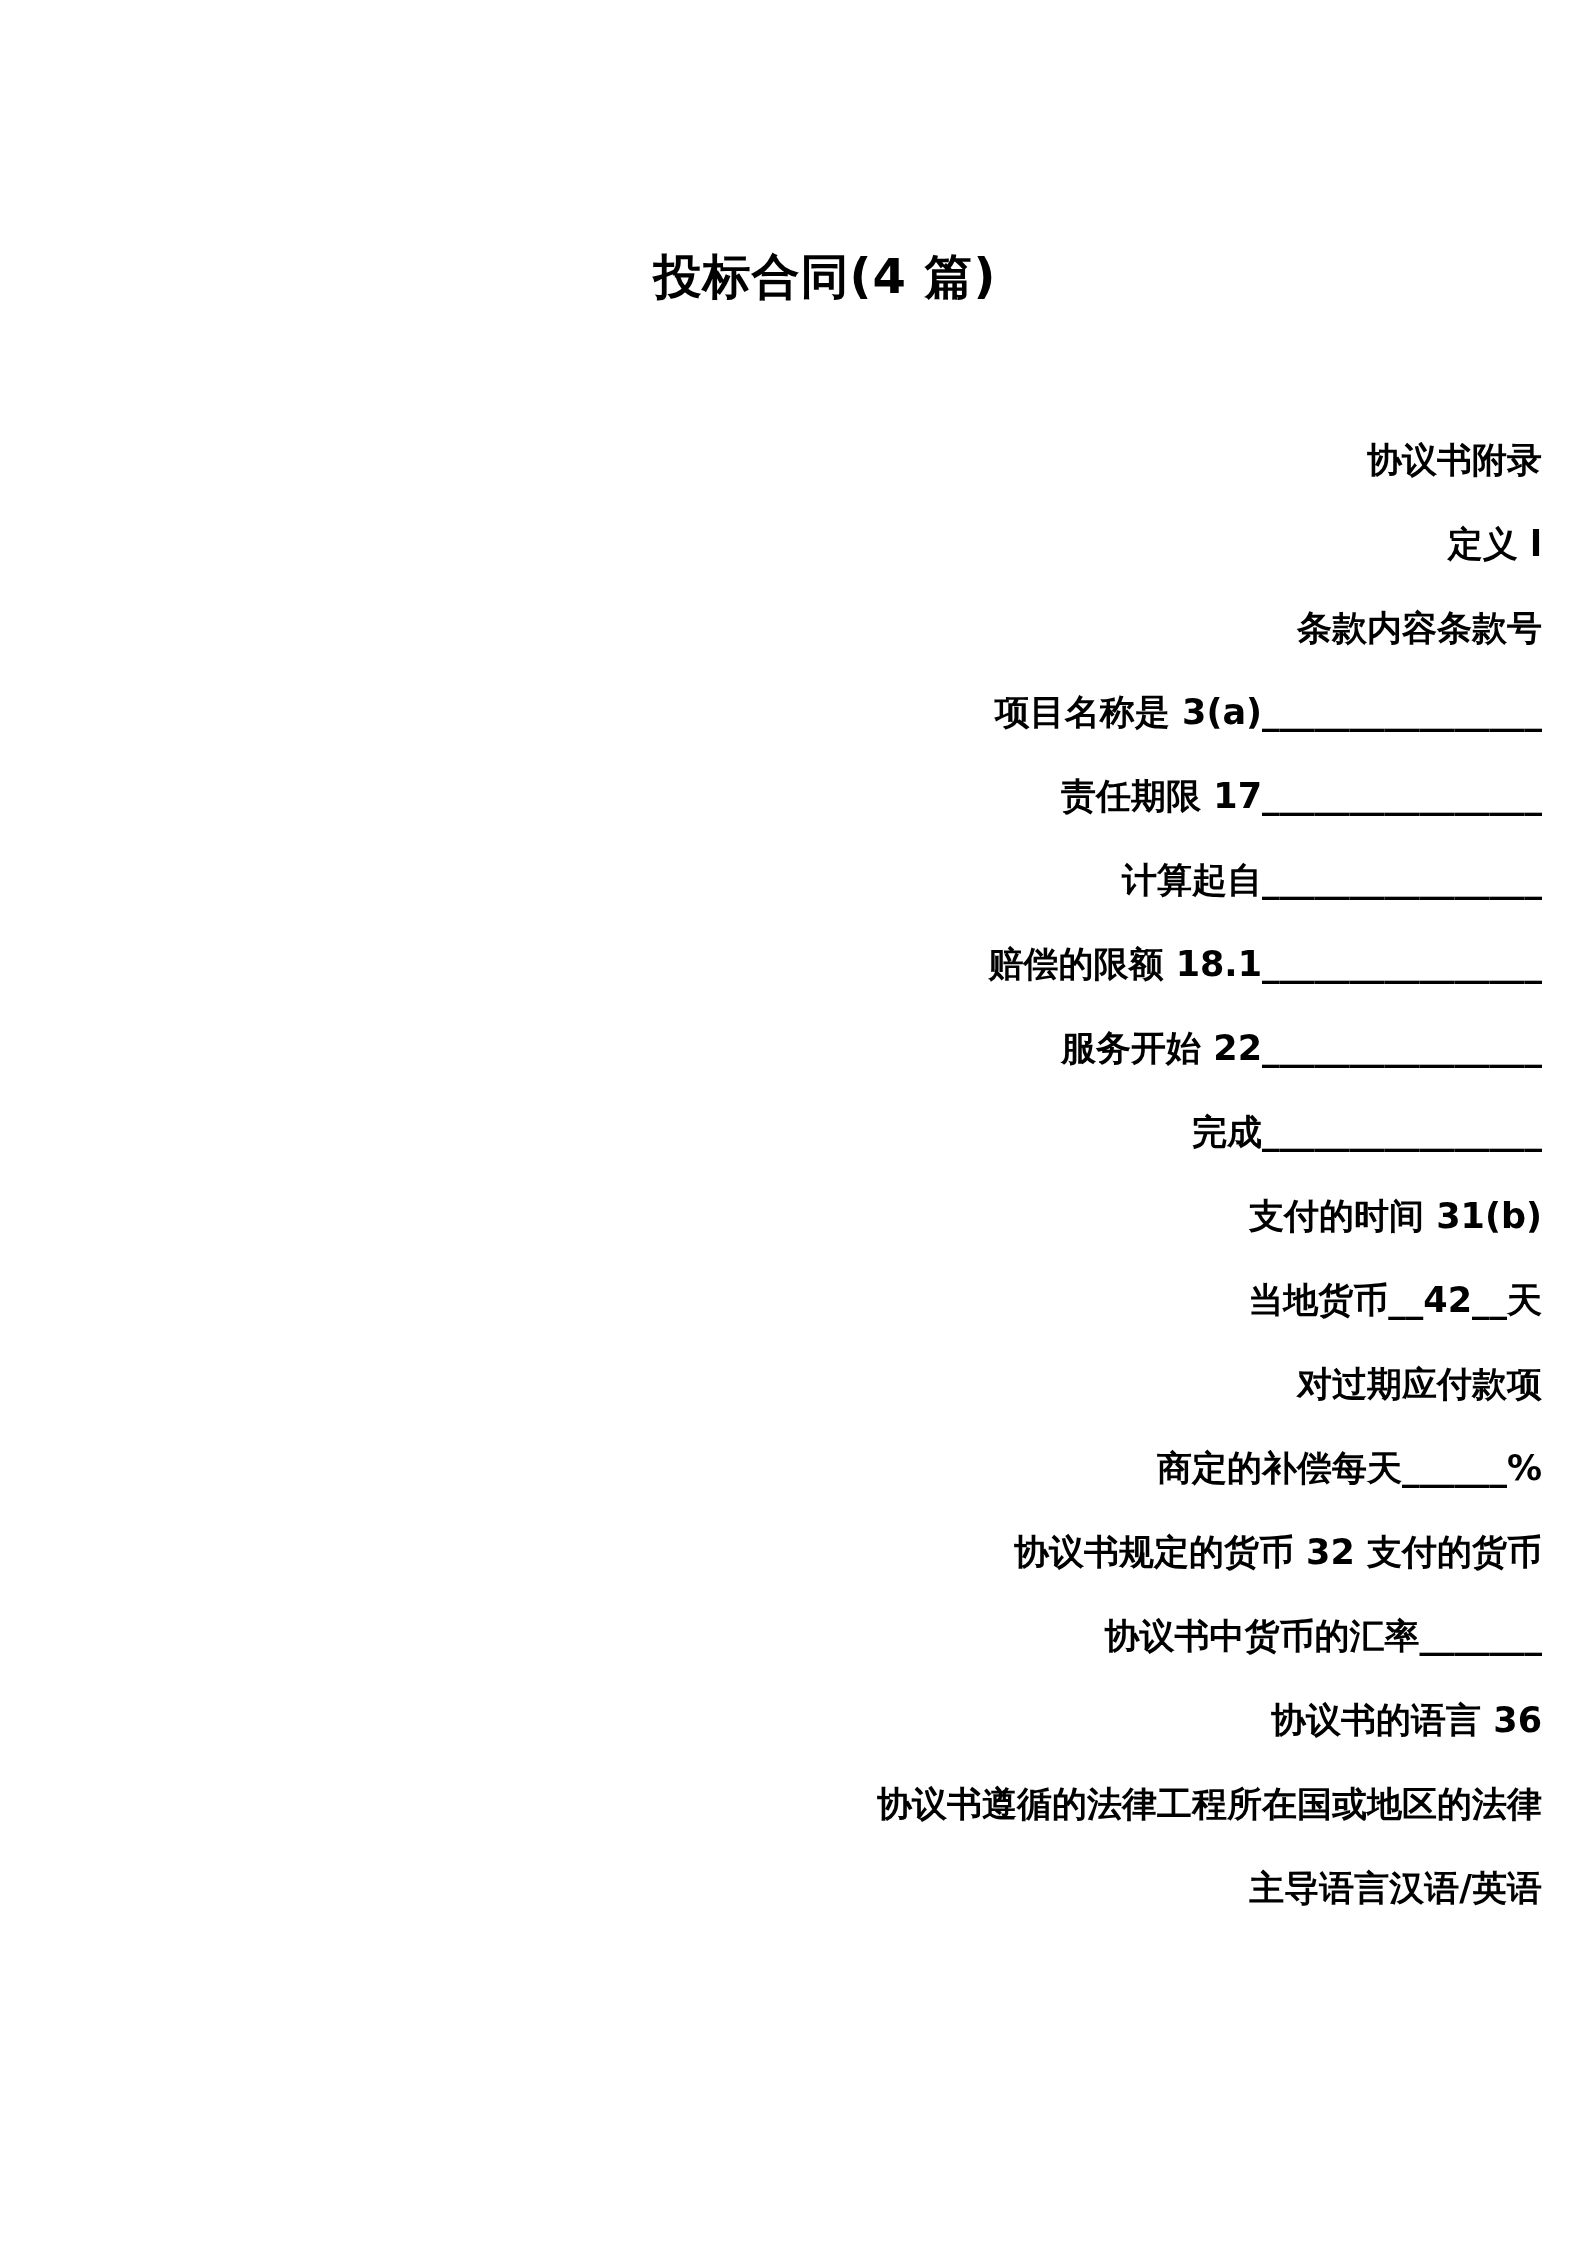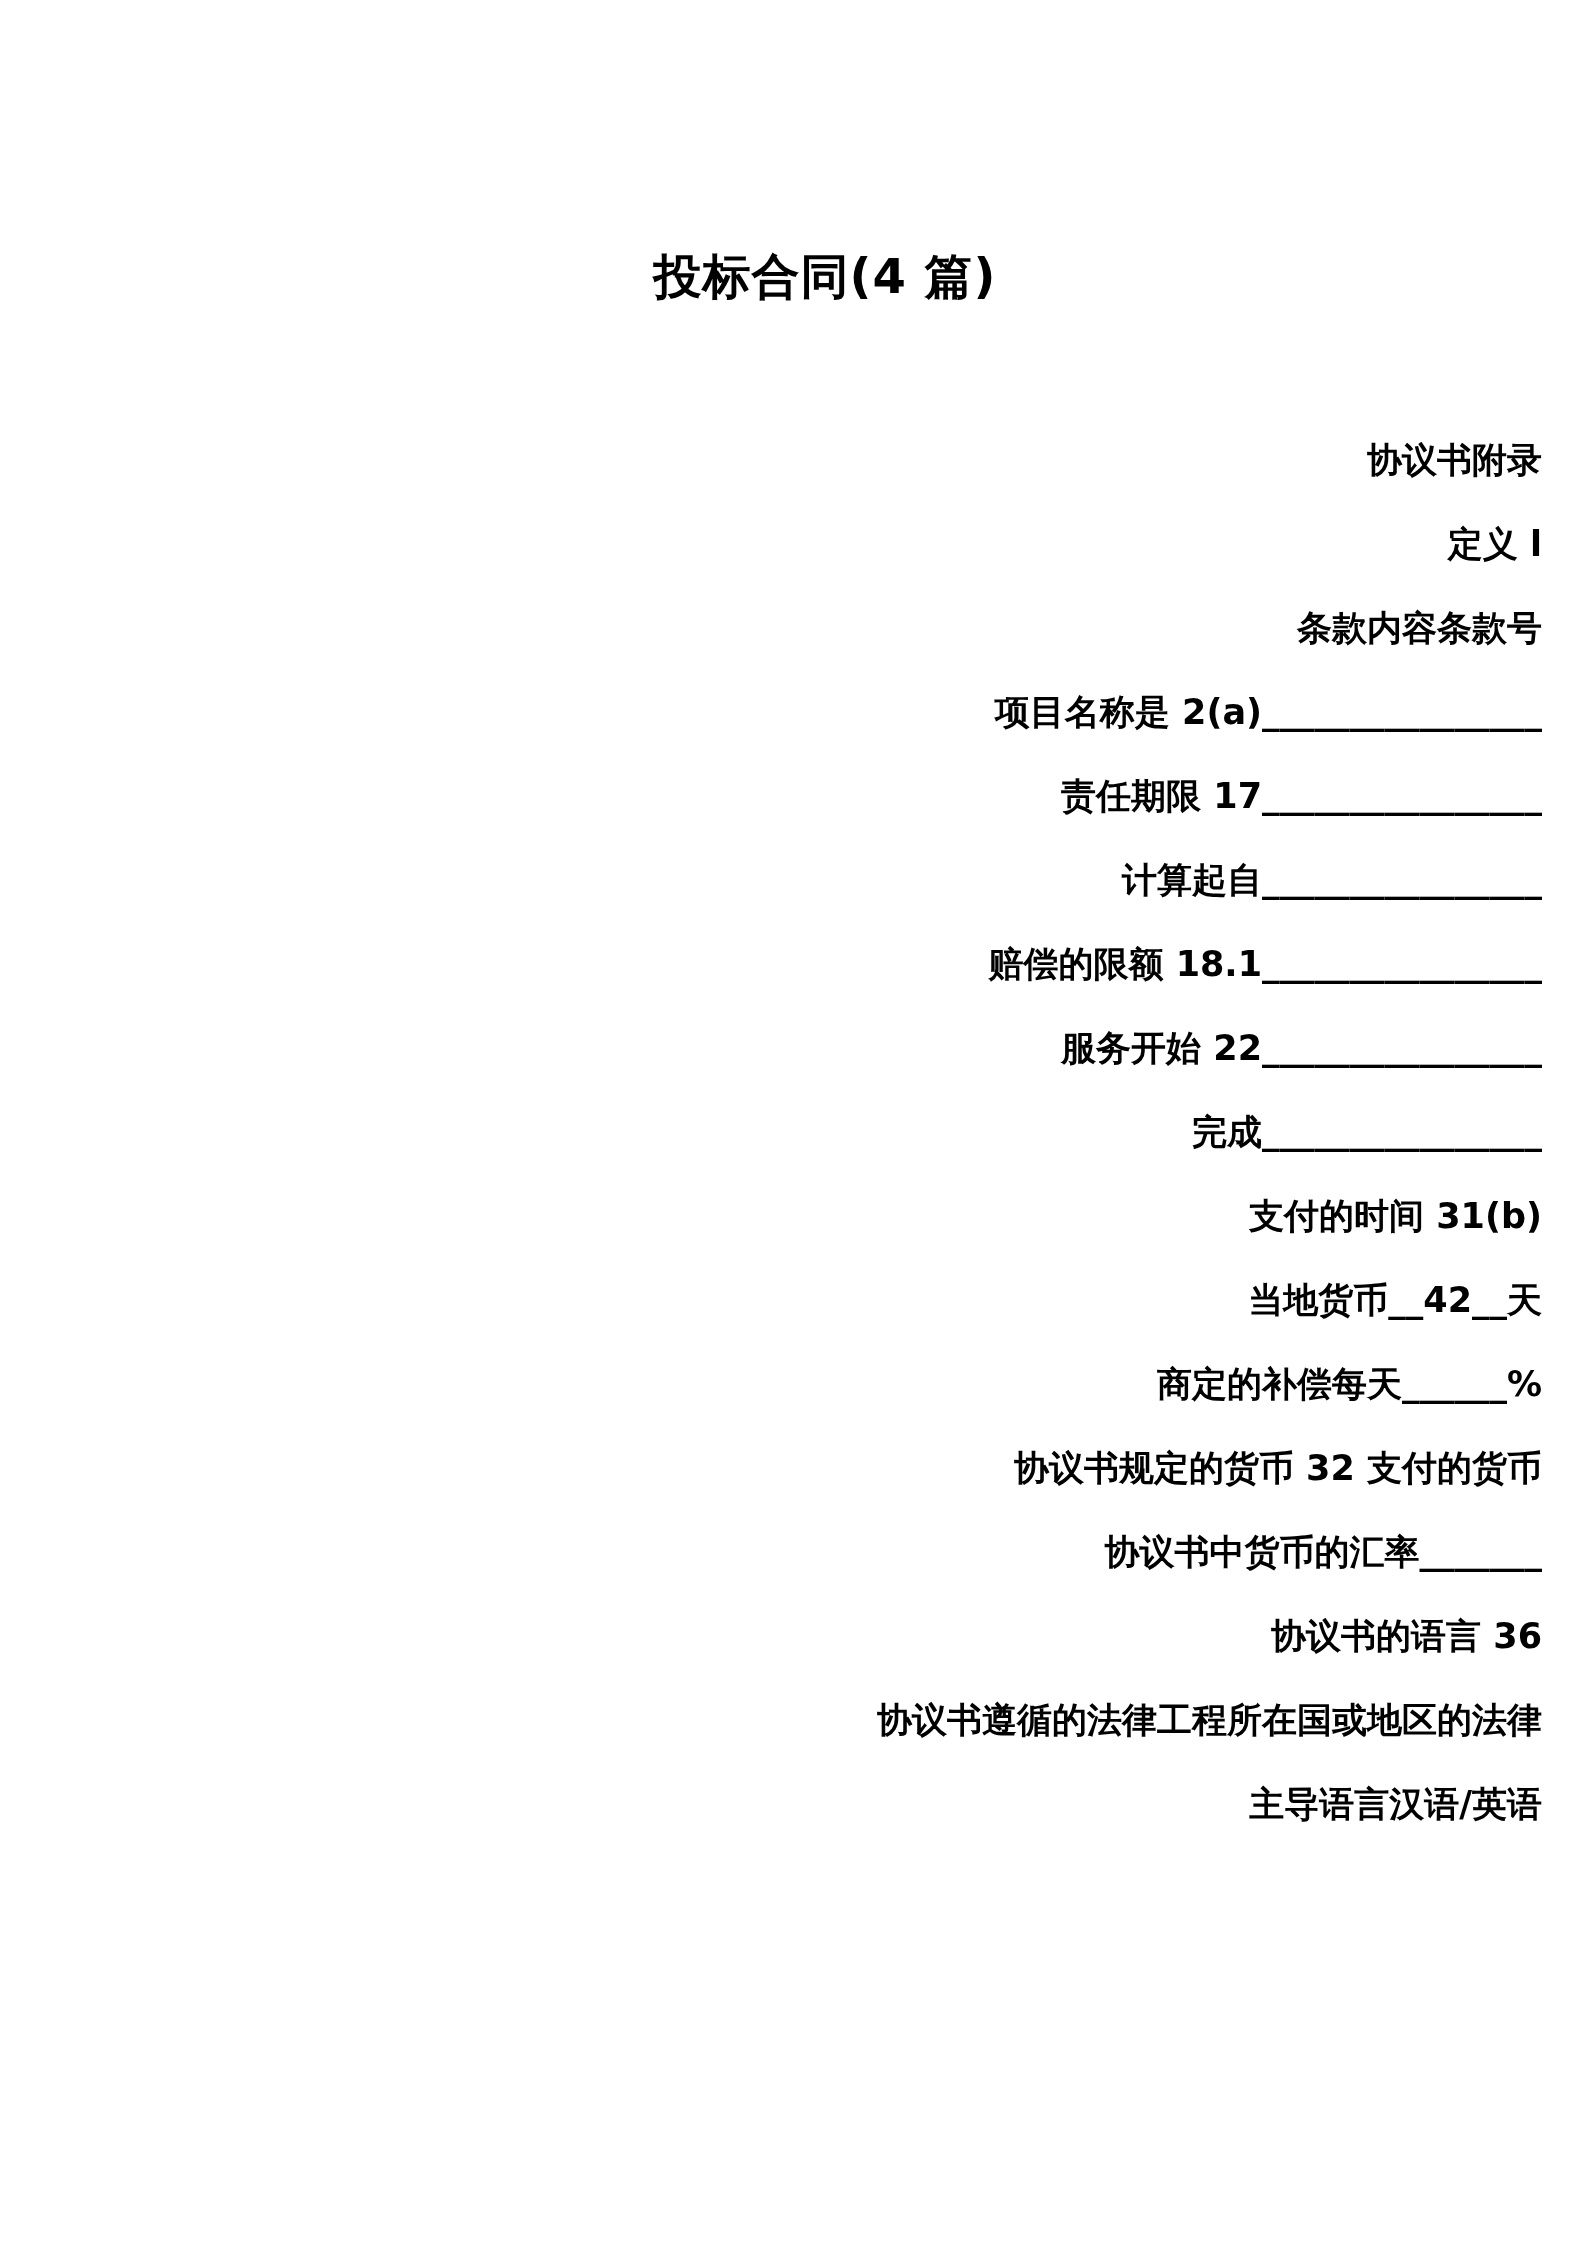--- a/index.html
+++ b/index.html
@@ -46,28 +46,29 @@
 </style>
 </head>
 <body>
 
 <div class="page">
   <h1 class="doc-title">投标合同(4 篇)</h1>
   <div class="doc-body">
       <p class="doc-line">协议书附录</p>
       <p class="doc-line">定义 l</p>
       <p class="doc-line">条款内容条款号</p>
-      <p class="doc-line">项目名称是 2(a)________________</p>
+      <p class="doc-line">项目名称是 3(a)________________</p>
       <p class="doc-line">责任期限 17________________</p>
       <p class="doc-line">计算起自________________</p>
       <p class="doc-line">赔偿的限额 18.1________________</p>
       <p class="doc-line">服务开始 22________________</p>
       <p class="doc-line">完成________________</p>
       <p class="doc-line">支付的时间 31(b)</p>
       <p class="doc-line">当地货币__42__天</p>
+      <p class="doc-line">对过期应付款项</p>
       <p class="doc-line">商定的补偿每天______%</p>
       <p class="doc-line">协议书规定的货币 32 支付的货币</p>
       <p class="doc-line">协议书中货币的汇率_______</p>
       <p class="doc-line">协议书的语言 36</p>
       <p class="doc-line">协议书遵循的法律工程所在国或地区的法律</p>
       <p class="doc-line">主导语言汉语/英语</p>
     </div>
 </div>
 
 </body></html>

